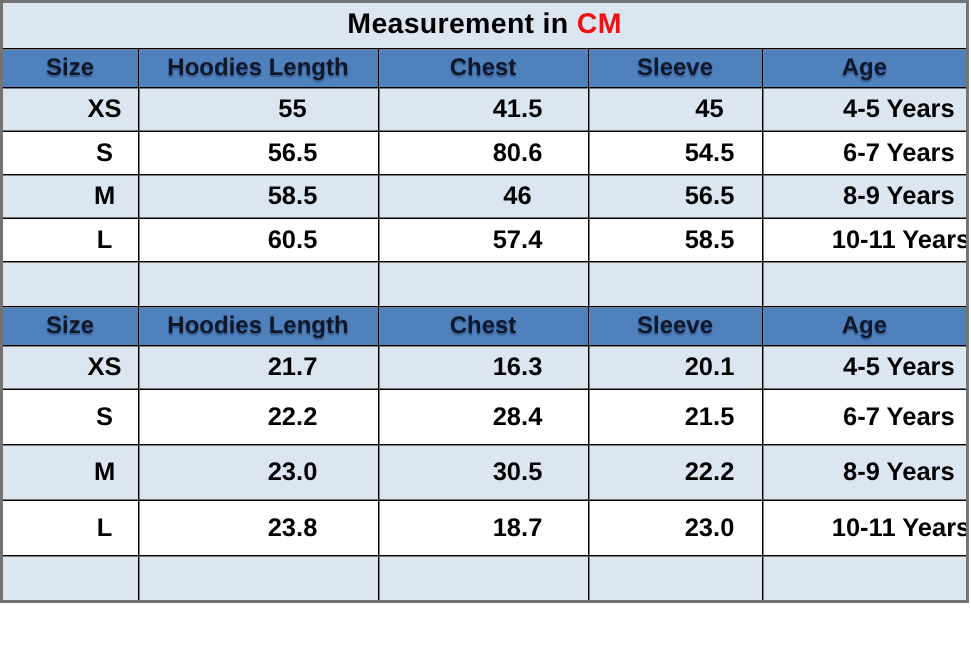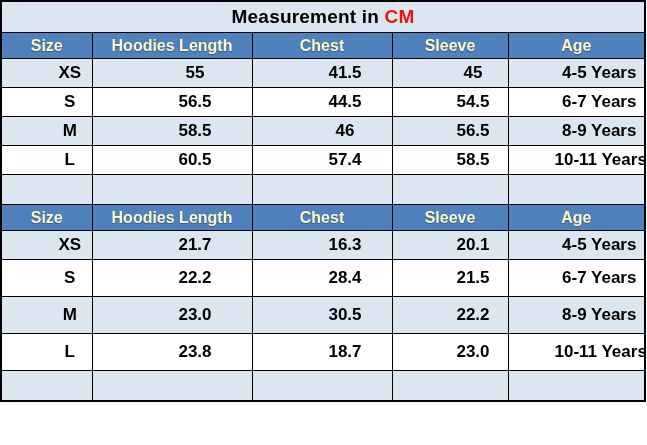--- a/index.html
+++ b/index.html
@@ -12,21 +12,21 @@
     font-family: "Liberation Sans", sans-serif;
   }
   .sheet {
     width: 644px;
     margin: 0;
   }
   table.size-chart {
     border-collapse: collapse;
     table-layout: fixed;
     width: 644px;
-    border: 2px solid #000000;
+    border: 2px solid #737373;
   }
   table.size-chart td, table.size-chart th {
     border: 1px solid #000000;
     text-align: center;
     vertical-align: middle;
     font-weight: bold;
     color: #000000;
     padding: 0;
     overflow: hidden;
     white-space: nowrap;
@@ -40,21 +40,21 @@
   tr.title-row td {
     background: #dce6f1;
     height: 30px;
     font-size: 19px;
     letter-spacing: 0.2px;
   }
   tr.title-row .unit { color: #ee1111; }
 
   tr.header-row th {
     background: #4f81bd;
-    color: #fef9c3;
+    color: #0f172a;
     height: 25px;
     font-size: 16px;
     text-shadow: 0 1px 1px rgba(20,40,80,0.45);
   }
 
   tr.data-row td {
     background: #ffffff;
     height: 28px;
     font-size: 17px;
     padding-left: 46px;
@@ -95,21 +95,21 @@
       <tr class="data-row alt">
         <td>XS</td>
         <td>55</td>
         <td>41.5</td>
         <td>45</td>
         <td>4-5 Years</td>
       </tr>
       <tr class="data-row">
         <td>S</td>
         <td>56.5</td>
-        <td>44.5</td>
+        <td>80.6</td>
         <td>54.5</td>
         <td>6-7 Years</td>
       </tr>
       <tr class="data-row alt">
         <td>M</td>
         <td>58.5</td>
         <td>46</td>
         <td>56.5</td>
         <td>8-9 Years</td>
       </tr>

